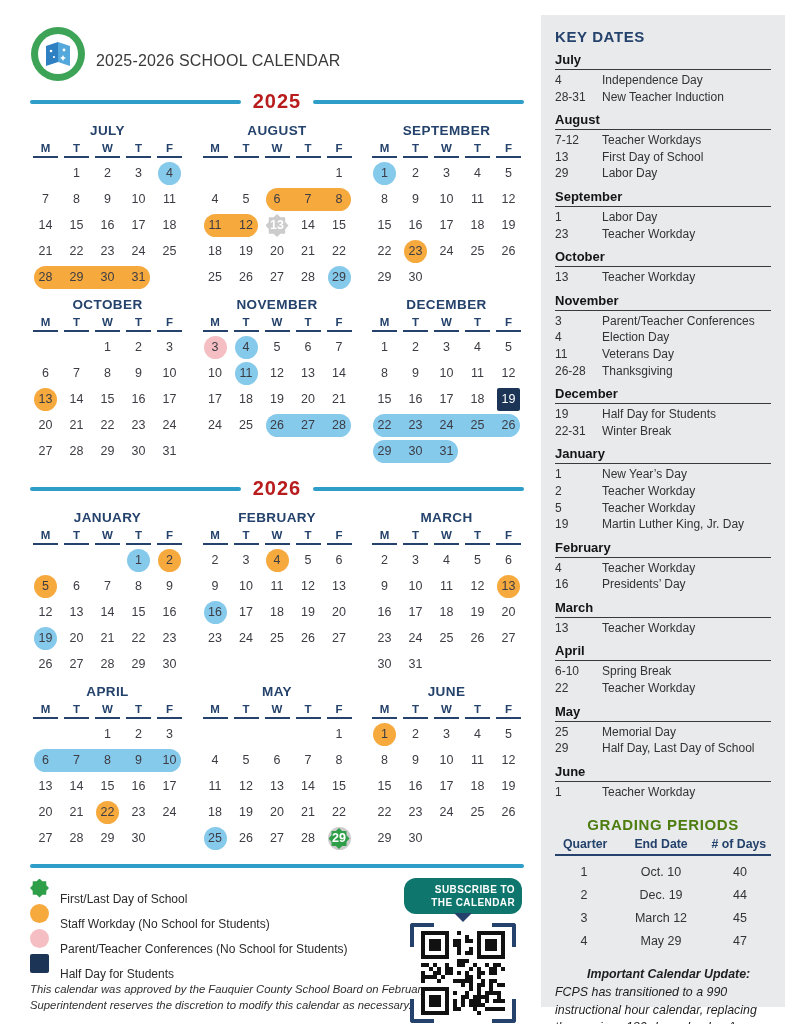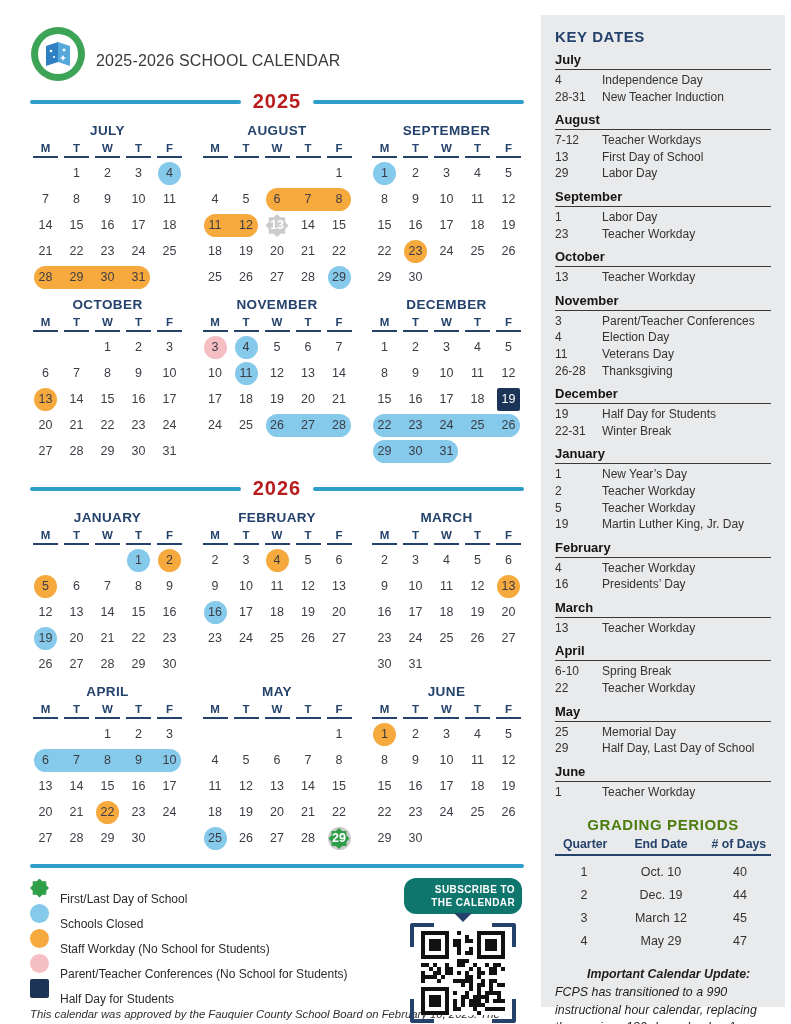--- a/index.html
+++ b/index.html
@@ -651,24 +651,20 @@
       </div>
 
     <div class="cyan-rule"></div>
 
     <div class="bottom-row">
       <div class="legend-col">
         <div id="legend-items">
             <div class="legend-item">
               <span class="lg lg-first"></span>
               <span class="legend-label">First/Last Day of School</span>
-            </div>
-            <div class="legend-item">
-              <span class="lg lg-closed"></span>
-              <span class="legend-label">Schools Closed</span>
             </div>
             <div class="legend-item">
               <span class="lg lg-staff"></span>
               <span class="legend-label">Staff Workday (No School for Students)</span>
             </div>
             <div class="legend-item">
               <span class="lg lg-conf"></span>
               <span class="legend-label">Parent/Teacher Conferences (No School for Students)</span>
             </div>
             <div class="legend-item">

